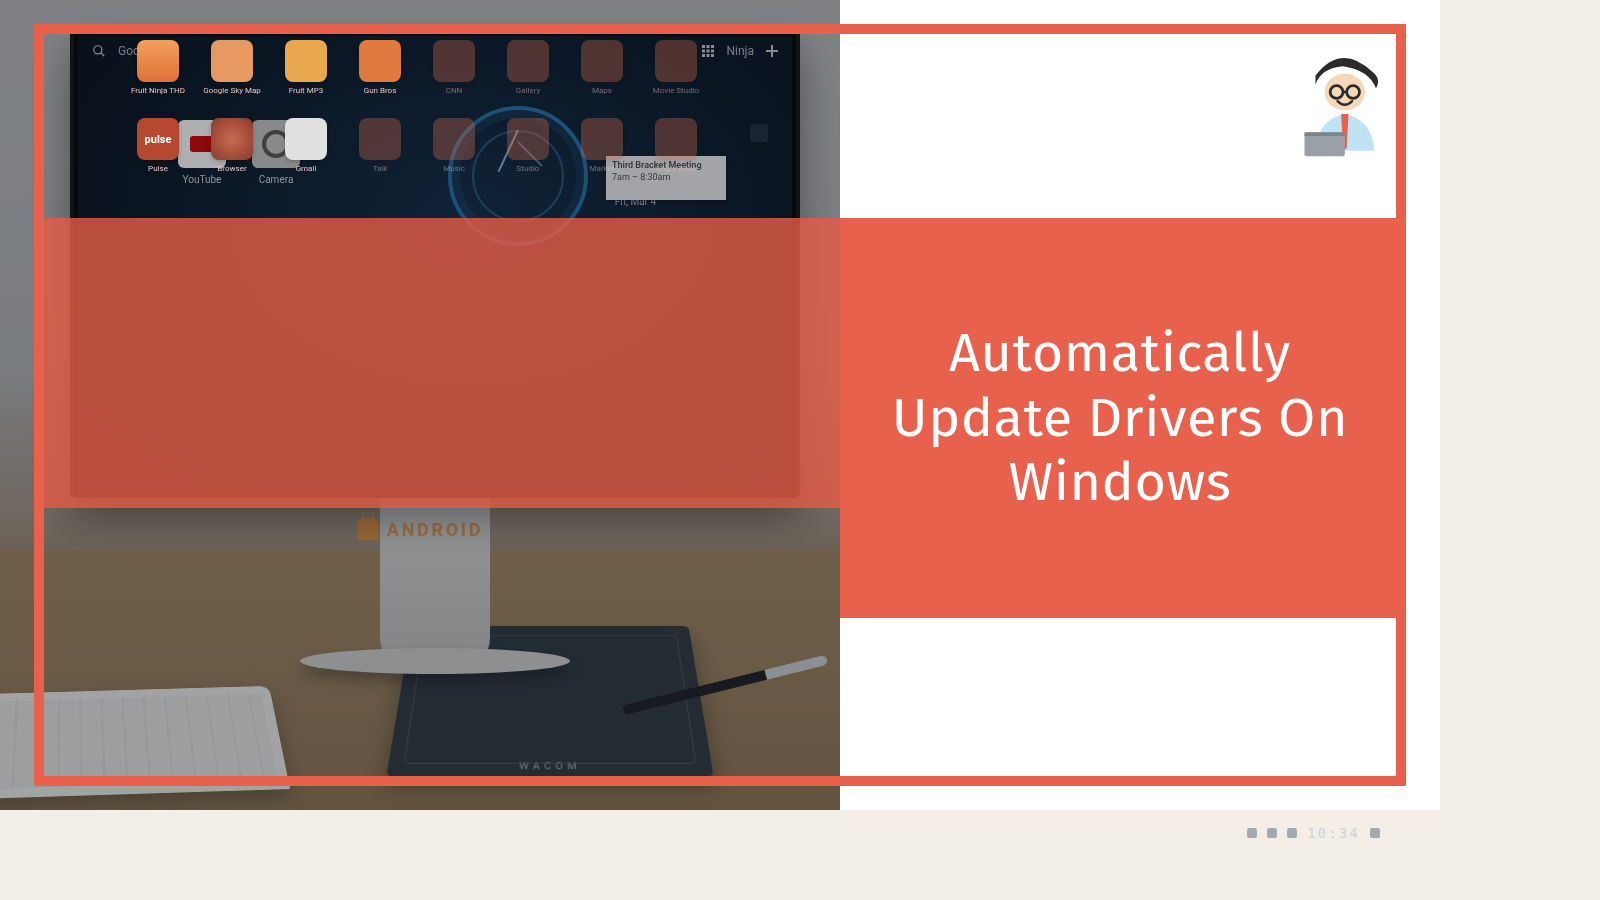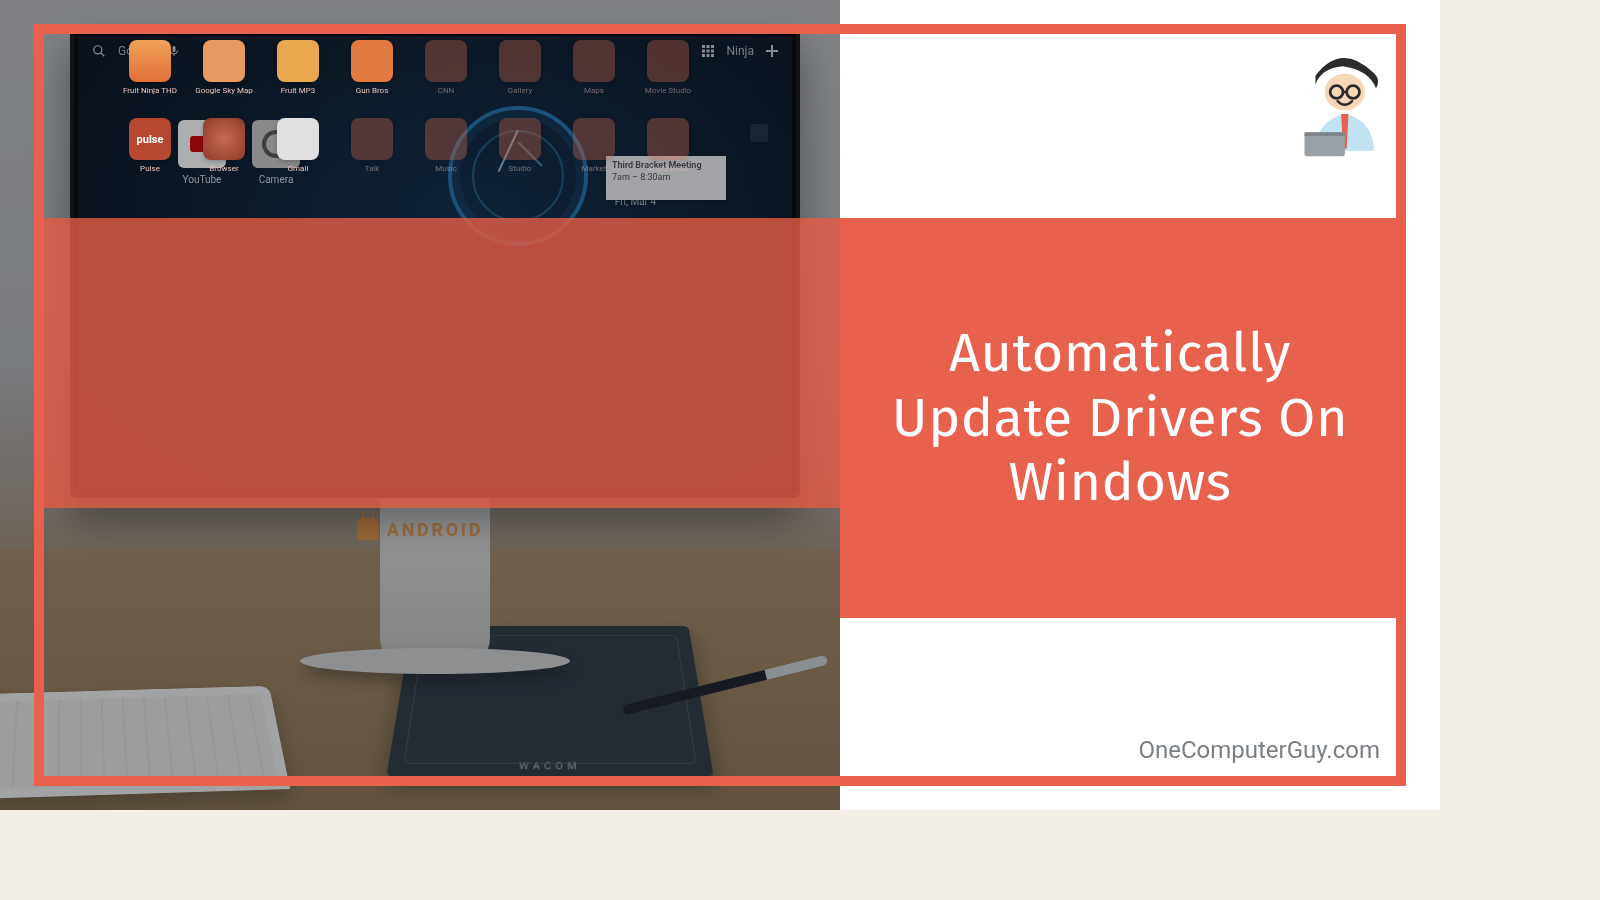--- a/index.html
+++ b/index.html
@@ -163,21 +163,21 @@
   }
 
   
   .overlay-panel {
     position: absolute; left: 44px; top: 218px; width: 796px; height: 290px;
     background: rgba(226, 92, 70, .82);
     z-index: 3;
   }
   
   .appgrid{
-    position:absolute; left:122px; top:40px; display:grid;
+    position:absolute; left:130px; top:40px; display:grid;
     grid-template-columns: repeat(8, 56px); grid-auto-rows:72px; gap:6px 18px;
     z-index:3;
   }
   .app{display:flex; flex-direction:column; align-items:center; gap:4px;}
   .app .ic{width:42px;height:42px;border-radius:8px;background:#d06a4a;box-shadow:0 2px 4px rgba(0,0,0,.2);}
   .app .lbl{font-size:8px;color:#efc8be;white-space:nowrap;overflow:hidden;text-overflow:ellipsis;max-width:60px;text-align:center;}
   .app.r1c1 .ic{background:linear-gradient(#f2a15a,#e07038);}
   .app.r1c2 .ic{background:#e69a62;}
   .app.r1c3 .ic{background:#e9a84e;}
   .app.r1c4 .ic{background:#e07a3e;}
@@ -386,20 +386,27 @@
     <div class="app dim">
         <div class="ic"></div>
         <div class="lbl">Market</div>
       </div>
     <div class="app dim">
         <div class="ic"></div>
         <div class="lbl">Angry Birds</div>
       </div>
   </div>
 
+  <div class="sys-tray">
+    <div class="dot"></div>
+    <div class="dot"></div>
+    <div class="dot"></div>
+    <div class="clk">10:34</div>
+    <div class="dot"></div>
+  </div>
 
   <div class="right-panel">
     <div class="logo-geek">
       <svg viewBox="0 0 120 120" width="110" height="110">
 
         <path d="M30 30 Q58 -6 92 26 Q102 34 96 44 Q88 24 60 20 Q36 22 30 40 Z" fill="#2b2b2b"></path>
 
         <ellipse cx="62" cy="48" rx="22" ry="20" fill="#f5d8b8"></ellipse>
 
         <circle cx="53" cy="48" r="7" fill="none" stroke="#2b2b2b" stroke-width="3"></circle>
@@ -414,19 +421,18 @@
         <rect x="18" y="92" width="44" height="26" rx="2" fill="#9aa1a6"></rect>
         <rect x="18" y="92" width="44" height="4" fill="#7e858a"></rect>
       </svg>
     </div>
   </div>
 
   <div class="title-band">
     <h1>Automatically Update Drivers On Windows</h1>
   </div>
 
-  <div class="site-credit">OneComputerGuy.com</div>
 
   <div class="outer-border"></div>
 </div>
 
 <div class="page-gutter-r"></div>
 <div class="page-gutter-b"></div>
 
 </body></html>

